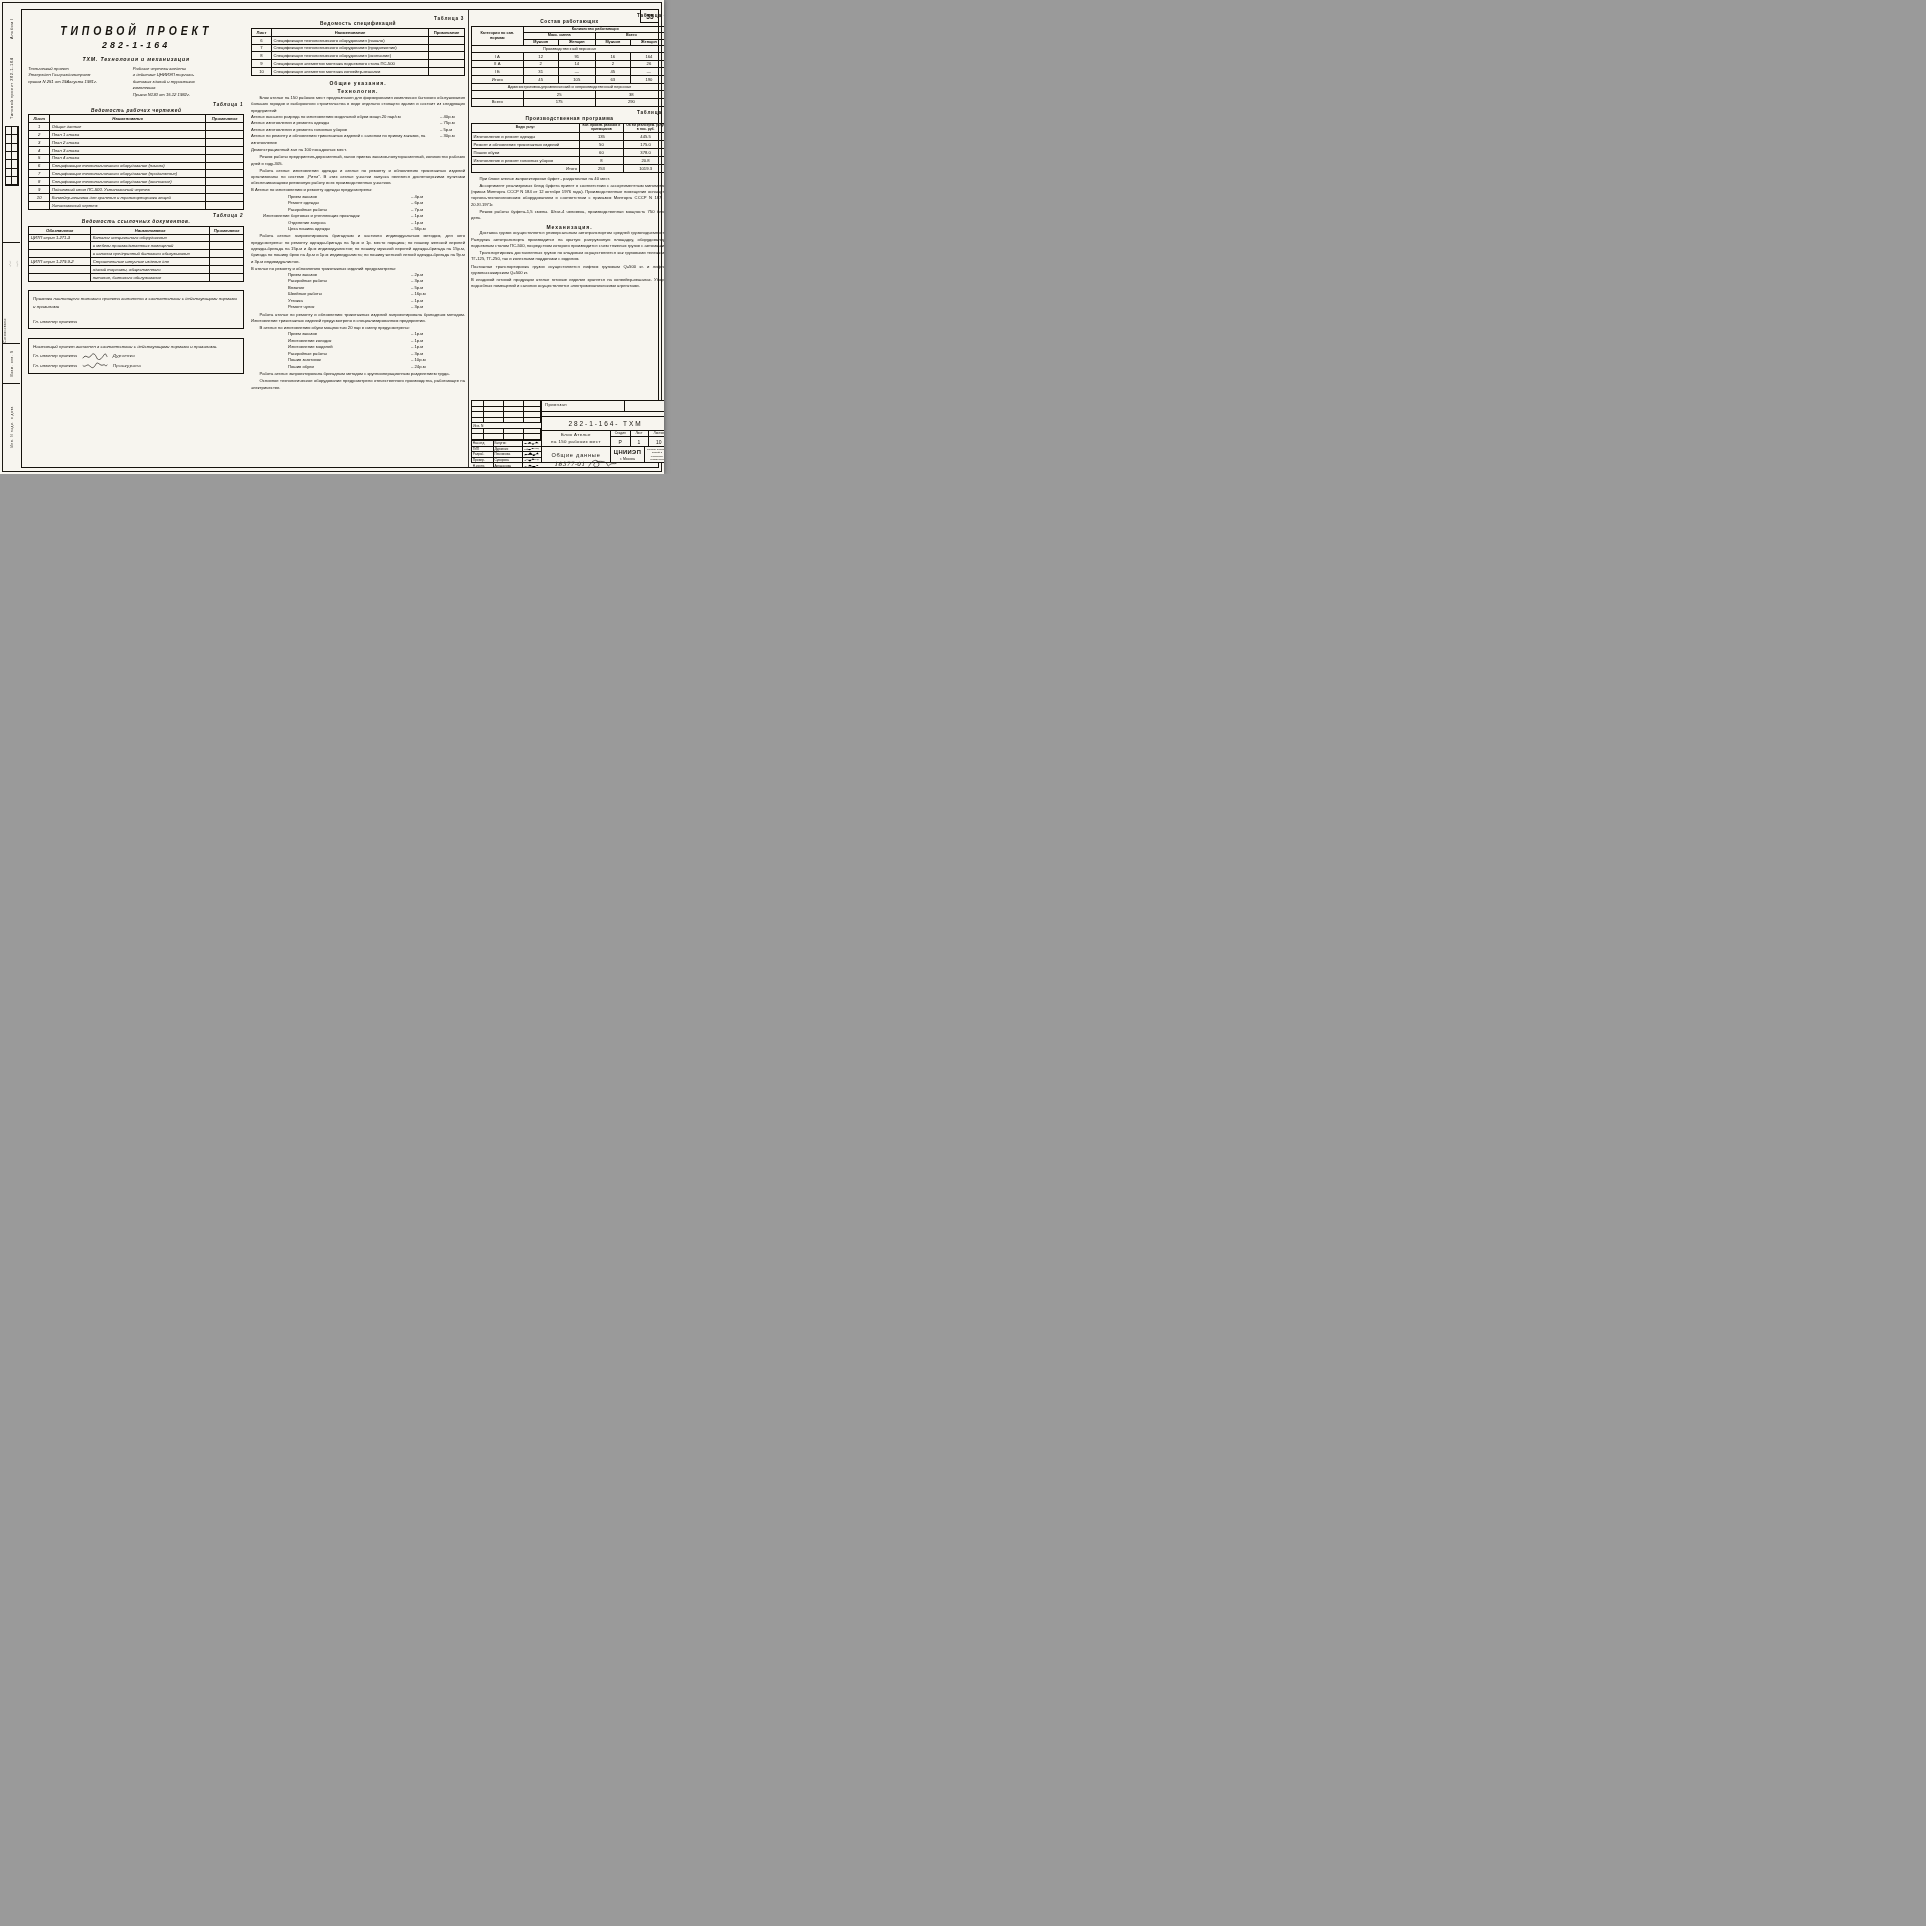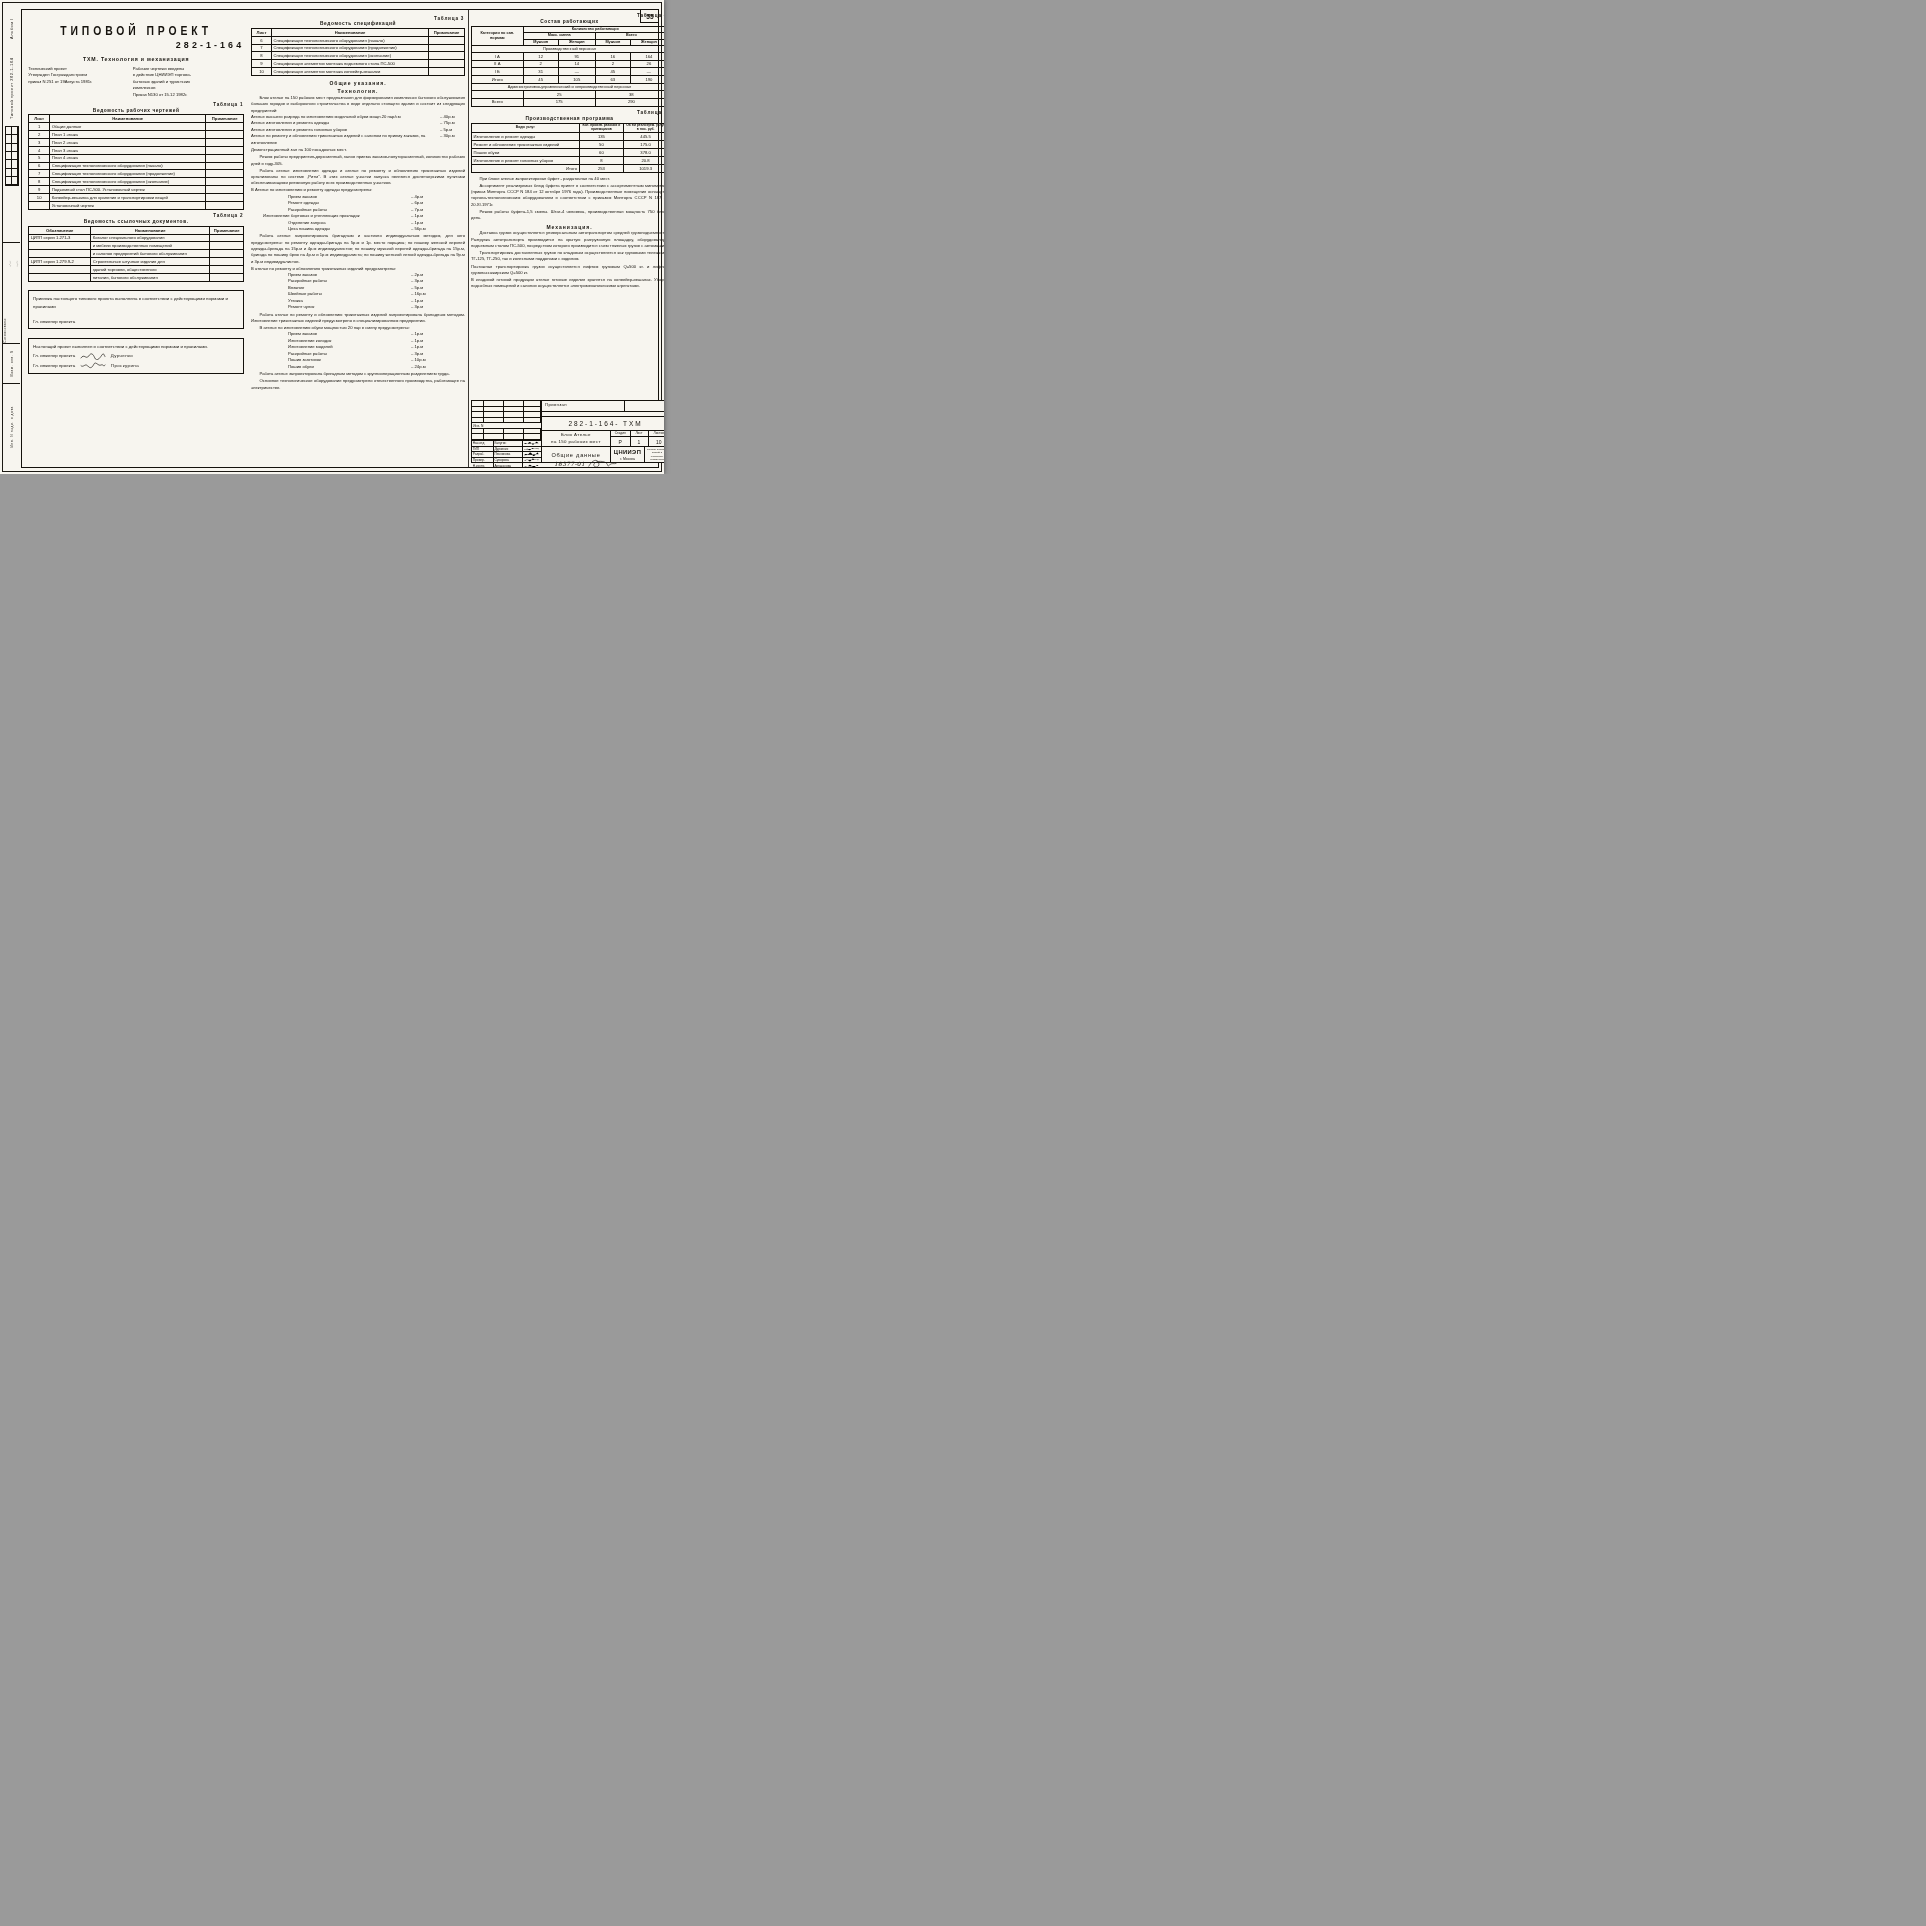--- a/index.html
+++ b/index.html
@@ -22,27 +22,27 @@
   .m-grid i{border-right:0.4px solid #17140f;border-bottom:0.4px solid #17140f;}
   .m-agreed{position:absolute;top:239px;left:0;width:100%;height:102px;border-top:0.6px solid #17140f;
             border-bottom:0.6px solid #17140f;display:flex;justify-content:space-around;padding-top:2.3px;box-sizing:border-box;}
   .m-agreed .vtext{font-size:3.3px;letter-spacing:0.4px;}
   .vsig{transform:rotate(90deg);width:27px;height:5.4px;margin-top:15.4px;}
   .m-vzam{position:absolute;top:341px;left:0;width:100%;height:39px;border-bottom:0.6px solid #17140f;
           display:flex;justify-content:center;align-items:center;}
   .m-inv{position:absolute;top:379px;left:0;width:100%;bottom:0;display:flex;justify-content:center;align-items:center;}
   .m-vzam .vtext,.m-inv .vtext{font-size:3.3px;}
   
-  .col1{position:absolute;left:6.2px;top:4.6px;width:216px;}
+  .col1{position:absolute;left:6.2px;top:4.6px;width:216px;font-style:italic;}
   .col2{position:absolute;left:229px;top:1.5px;width:214px;}
   .col3{position:absolute;left:449px;top:2.3px;width:197px;height:452px;}
   .vdiv{position:absolute;left:446px;top:0;bottom:0;width:0.8px;background:#17140f;opacity:.85;}
   
   .h-title{text-align:center;font-size:10.4px;font-weight:bold;letter-spacing:3.9px;margin-top:10px;transform:scaleY(1.15);}
-  .h-num{text-align:right;font-size:8.9px;font-weight:bold;letter-spacing:3.1px;margin-top:3.9px;}
+  .h-num{text-align:center;font-size:8.9px;font-weight:bold;letter-spacing:3.1px;margin-top:3.9px;}
   .h-sub{text-align:center;font-size:5.2px;letter-spacing:0.8px;margin-top:6.2px;font-weight:bold;}
   .h-notes{display:flex;margin-top:3.9px;font-size:4.2px;line-height:1.55;}
   .h-notes .ln{width:47%;}
   .h-notes .rn{width:53%;padding-left:3.1px;box-sizing:border-box;}
   
   .cap{text-align:right;font-size:4.6px;letter-spacing:0.8px;margin:3.9px 0.8px 0.8px 0;font-weight:bold;}
   .ttl{text-align:center;font-size:4.8px;letter-spacing:0.6px;margin:0.8px 0 1.5px 0;font-weight:bold;}
   table{border-collapse:collapse;width:100%;}
   th,td{border:0.7px solid #14110c;padding:0.8px 1.5px;font-size:4.2px;line-height:1.25;}
   th{font-weight:bold;}

